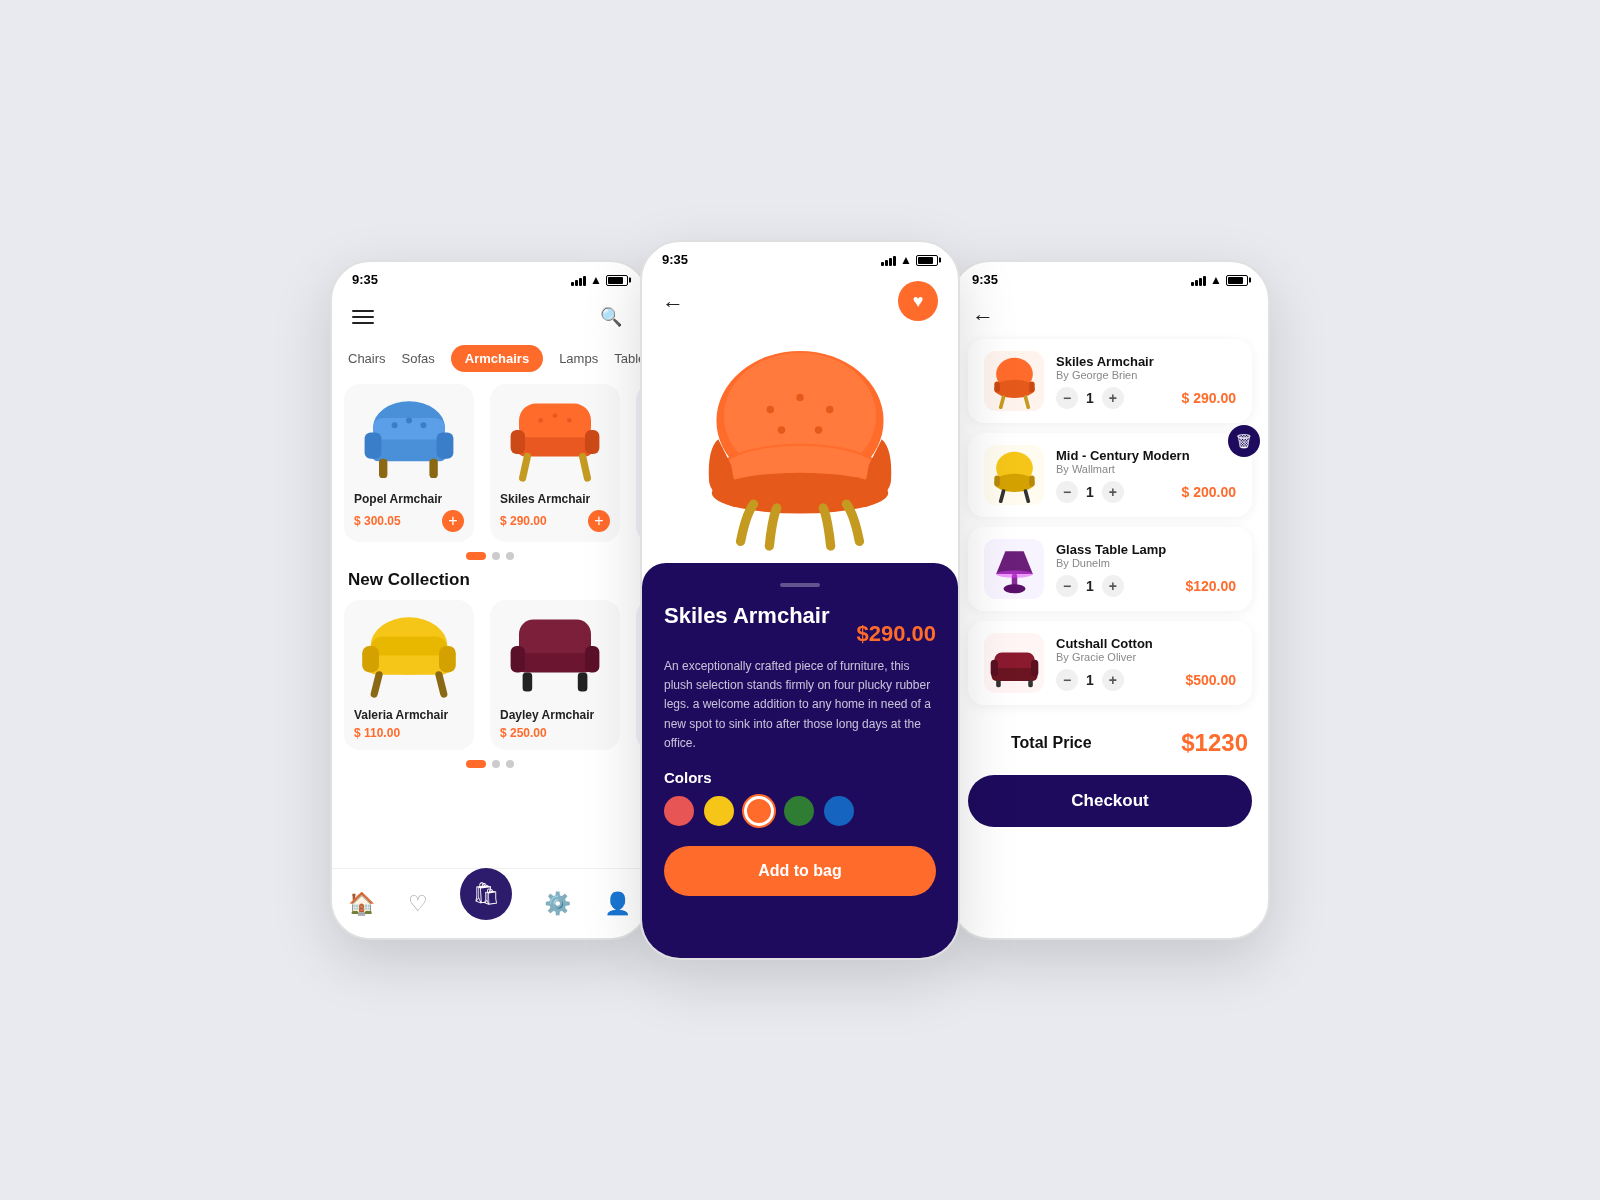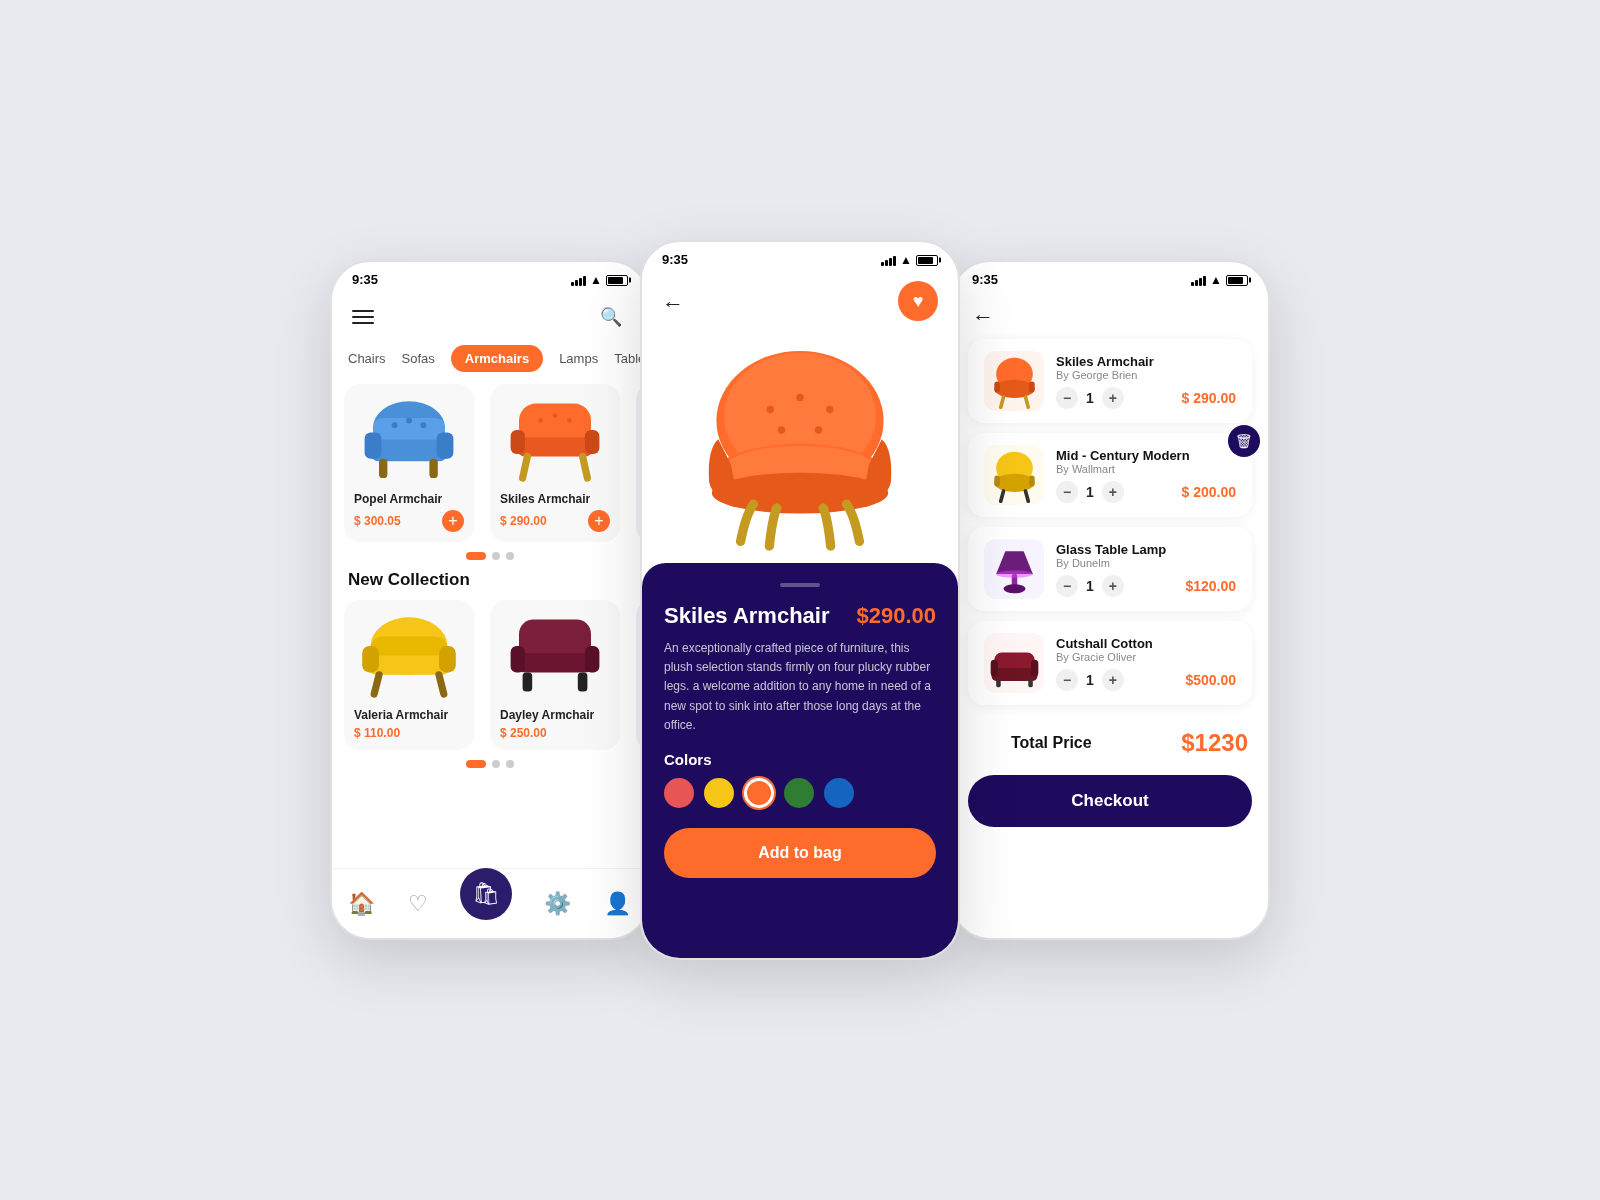--- a/index.html
+++ b/index.html
@@ -353,20 +353,21 @@
 
     .detail-name {
       font-size: 22px;
       font-weight: 700;
     }
 
     .detail-price {
       font-size: 22px;
       font-weight: 700;
       color: #FF6B2B;
+      margin-top: 18px;
     }
 
     .detail-description {
       font-size: 12px;
       color: rgba(255,255,255,0.75);
       line-height: 1.6;
       margin-bottom: 16px;
     }
 
     .colors-label {

